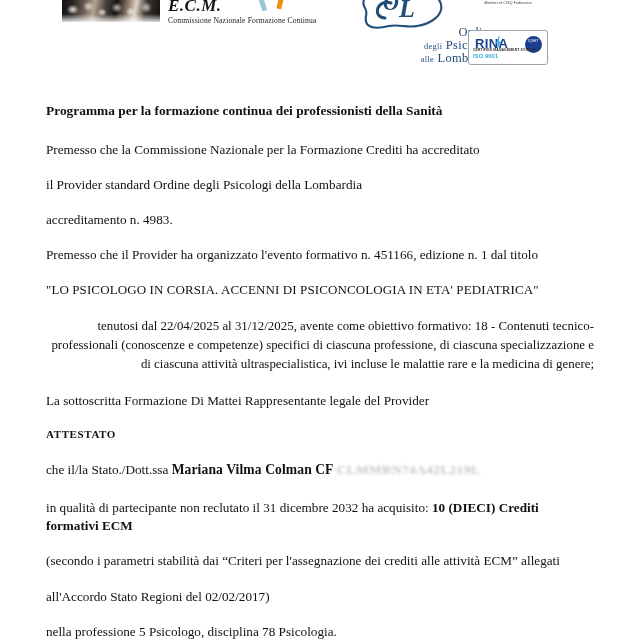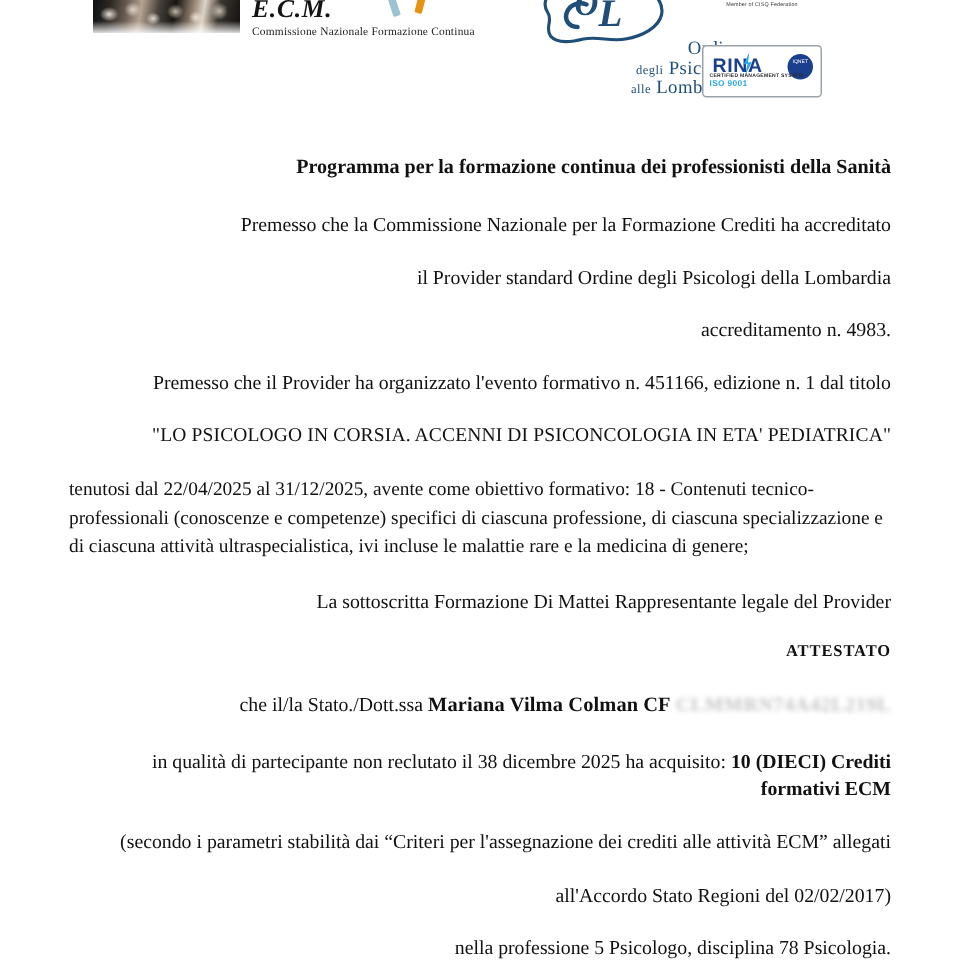--- a/index.html
+++ b/index.html
@@ -207,38 +207,38 @@
     letter-spacing: .2px;
   }
 
   
   .doc {
     padding: 0 46px;
     box-sizing: border-box;
     width: 640px;
   }
   .line {
-    text-align: right;
+    text-align: left;
     font-size: 13.2px;
     line-height: 1.38;
     margin: 0 0 17px 0;
   }
   .title-line {
     font-weight: bold;
     font-size: 13.4px;
     margin-bottom: 20px;
     margin-top: 20px;
   }
   .course-title {
     font-size: 13px;
     letter-spacing: .1px;
     margin-bottom: 18px;
   }
   .para {
-    text-align: left;
+    text-align: right;
     font-size: 12.9px;
     line-height: 1.46;
     margin: 0 0 18px 0;
   }
   .attestato {
     font-weight: bold;
     font-size: 11px;
     letter-spacing: .6px;
     margin-bottom: 19px;
     margin-top: 2px;
@@ -328,21 +328,21 @@
   <p class="line attestato">ATTESTATO</p>
 
   <p class="line name-line">
     <span>che il/la Stato./Dott.ssa</span>
     <span class="name-strong">Mariana Vilma Colman</span>
     <span class="name-strong">CF</span>
     <span class="cf-redacted">CLMMRN74A42L219L</span>
   </p>
 
   <p class="line">
-    <span>in qualità di partecipante non reclutato il 38 dicembre 2025 ha acquisito:</span>
+    <span>in qualità di partecipante non reclutato il 31 dicembre 2032 ha acquisito:</span>
     <span class="b">10 (DIECI) Crediti formativi ECM</span>
   </p>
 
   <p class="line">(secondo i parametri stabilità dai “Criteri per l'assegnazione dei crediti alle attività ECM” allegati</p>
 
   <p class="line">all'Accordo Stato Regioni del 02/02/2017)</p>
 
   <p class="line">nella professione 5 Psicologo, disciplina 78 Psicologia.</p>
 
 </div>

